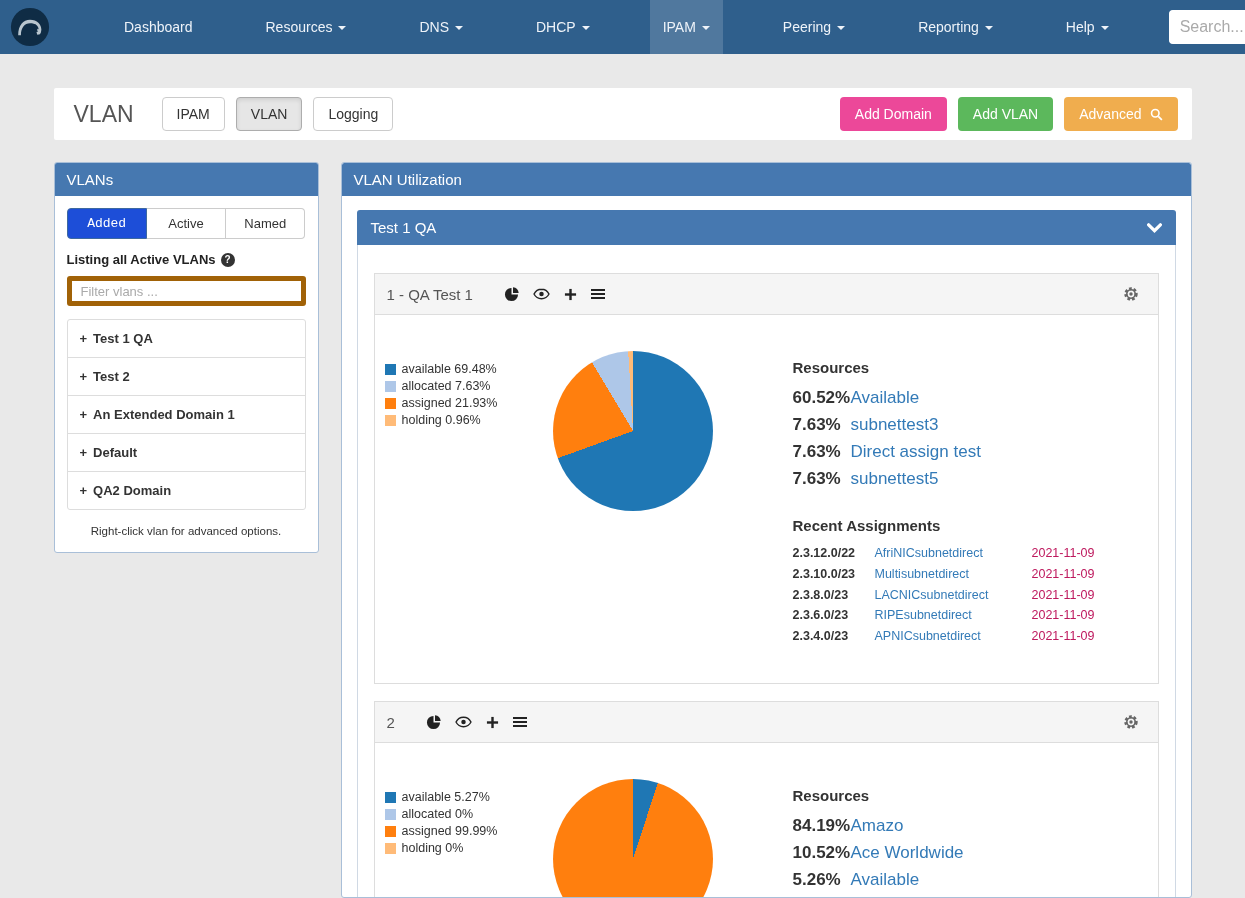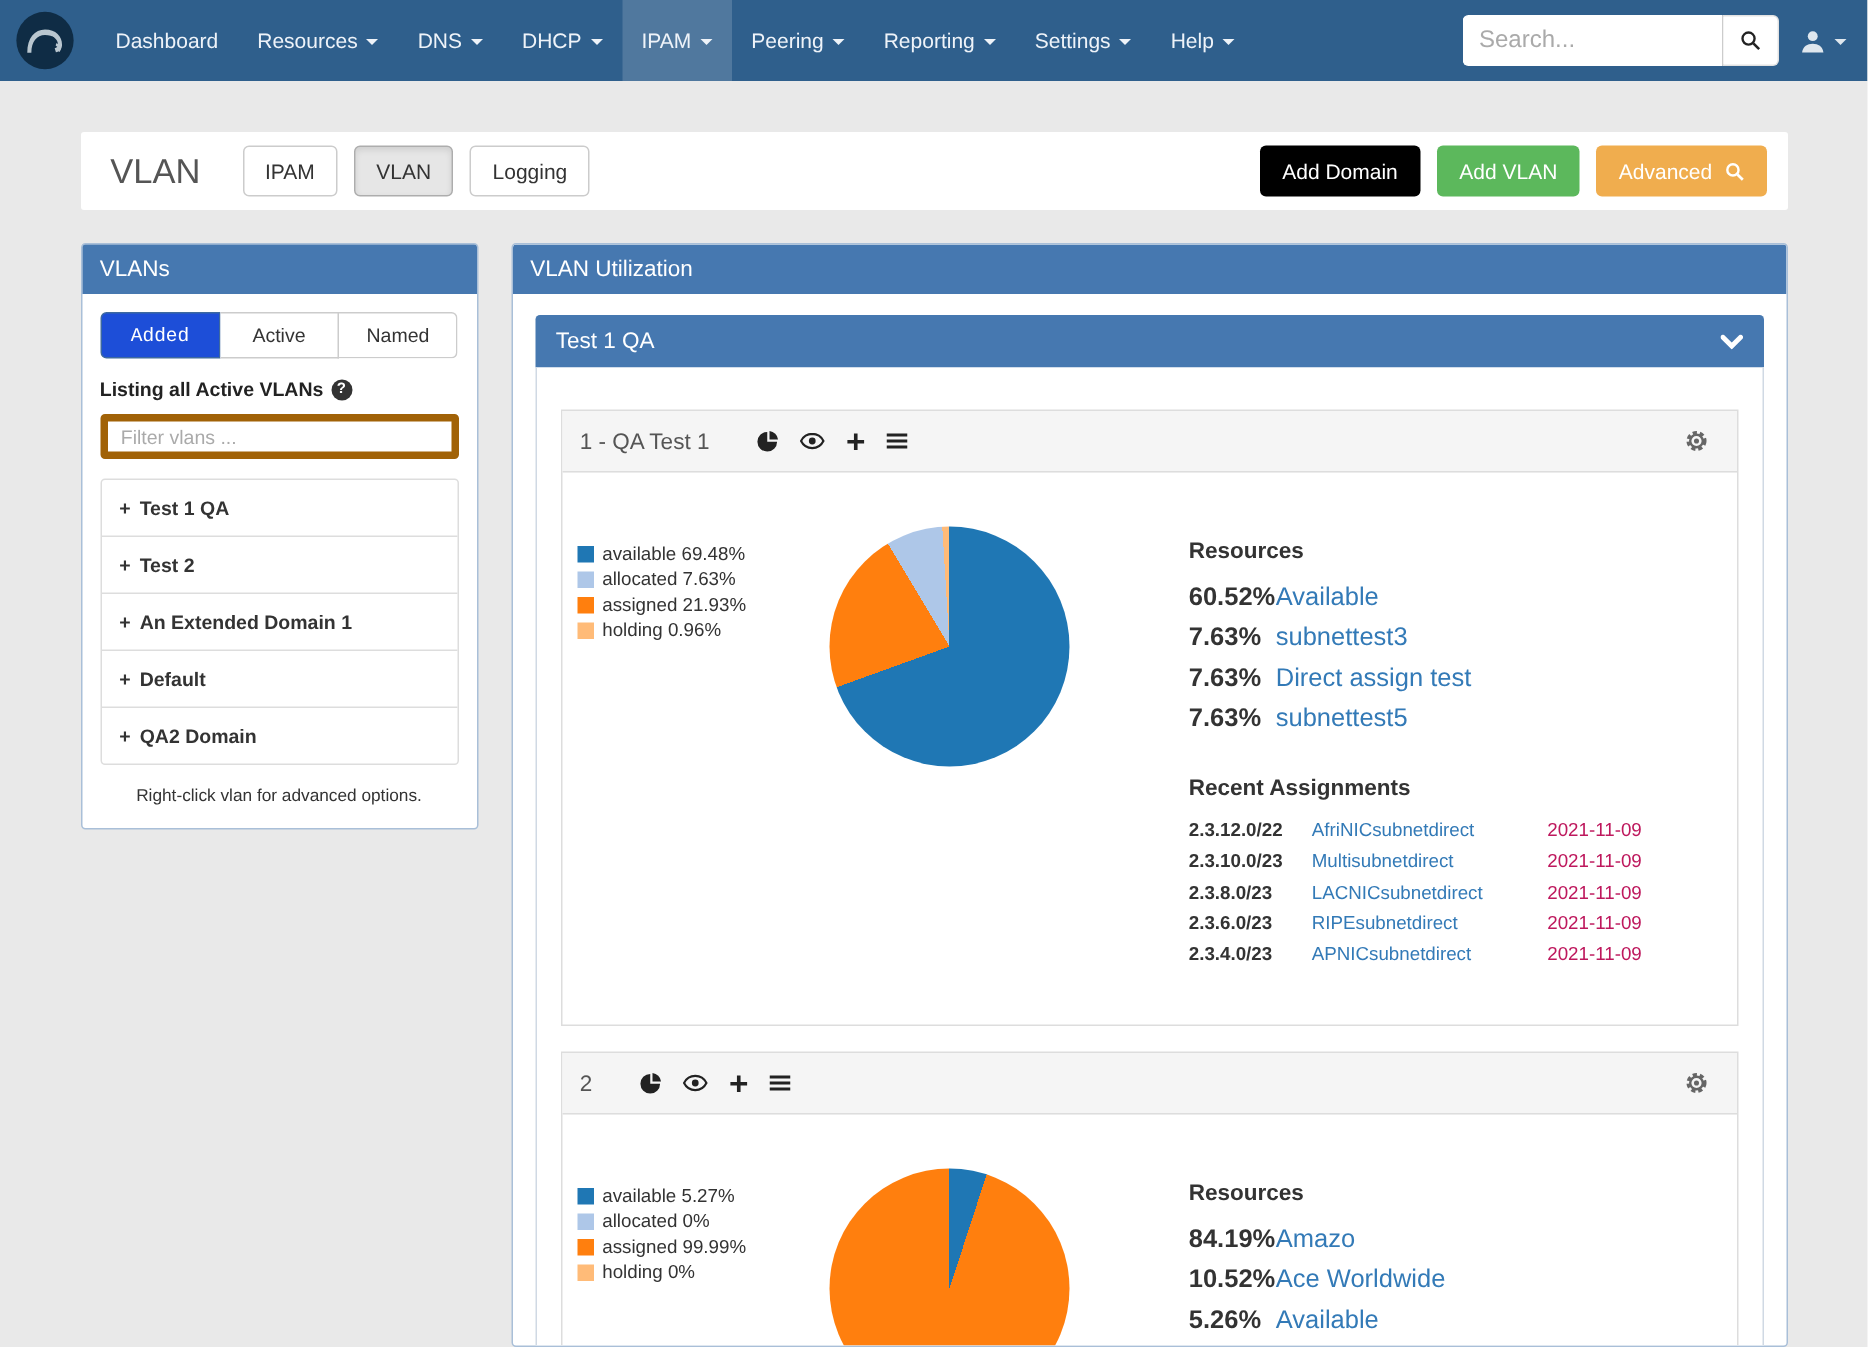--- a/index.html
+++ b/index.html
@@ -1,21 +1,21 @@
 <!DOCTYPE html>
 <html><head>
 <meta charset="utf-8">
 <style>
   html,body{margin:0;padding:0;width:1245px;height:898px;overflow:hidden;}
   body{background:#e9e9e9;font-family:"Liberation Sans",sans-serif;color:#333;}
   button{font-family:"Liberation Sans",sans-serif;cursor:pointer;}
   input{font-family:"Liberation Sans",sans-serif;}
 
   
-  .navbar{height:54px;background:#2f5f8c;display:flex;align-items:stretch;padding:0 10px;}
+  .navbar{height:54px;background:#2f5f8c;display:flex;align-items:stretch;padding:0 10px;gap:47px;}
   .logo-wrap{display:flex;align-items:center;margin-right:14px;}
   .nav-item{display:flex;align-items:center;gap:6px;color:#eef3f9;font-size:14px;
             padding:0 13px;text-decoration:none;}
   .nav-item.active{background:rgba(255,255,255,.16);}
   .caret{width:0;height:0;border-left:4px solid transparent;border-right:4px solid transparent;
          border-top:4px solid currentColor;display:inline-block;margin-top:2px;}
   .nav-right{margin-left:auto;display:flex;align-items:center;gap:14px;padding-right:4px;}
   .search-group{display:flex;align-items:center;}
   .search-input{width:152px;height:32px;border:1px solid #fff;border-right:none;border-radius:4px 0 0 4px;
                 padding:0 10px;font-size:16px;color:#737373;outline:none;}
@@ -26,21 +26,21 @@
   
   .page-header{background:#fff;width:1138px;margin:34px auto 0;box-sizing:border-box;
                padding:9px 14px;display:flex;align-items:center;border-radius:2px;}
   .page-title{font-size:23px;color:#555;margin:0 28px 0 6px;font-weight:normal;}
   .tab-btn{background:#fff;border:1px solid #ccc;border-radius:4px;padding:8px 14px;font-size:14px;
            color:#333;margin-right:11px;}
   .tab-btn.active{background:#e6e6e6;border-color:#adadad;box-shadow:inset 0 2px 4px rgba(0,0,0,.1);}
   .actions{margin-left:auto;display:flex;gap:11px;}
   .btn{border:none;border-radius:4px;padding:9px 15px;font-size:14px;color:#fff;
        display:flex;align-items:center;gap:8px;}
-  .btn-domain{background:#000000;}
+  .btn-domain{background:#ec4899;}
   .btn-vlan{background:#5cb85c;}
   .btn-adv{background:#f0ad4e;}
 
   
   .main{width:1138px;margin:22px auto 0;display:flex;gap:22px;align-items:flex-start;height:736px;}
   .panel{background:#fff;border:1px solid #a9bfd8;border-radius:3px;}
   .panel-header{background:#4678b0;color:#fff;font-size:15px;padding:8px 12px;
                 border-radius:2px 2px 0 0;display:flex;align-items:center;}
 
   
@@ -130,24 +130,20 @@
     </a>
   <a class="nav-item">
       <span>Peering</span>
       <span class="caret"></span>
     </a>
   <a class="nav-item">
       <span>Reporting</span>
       <span class="caret"></span>
     </a>
   <a class="nav-item">
-      <span>Settings</span>
-      <span class="caret"></span>
-    </a>
-  <a class="nav-item">
       <span>Help</span>
       <span class="caret"></span>
     </a>
 
   <div class="nav-right">
     <div class="search-group">
       <input class="search-input" type="text" placeholder="Search..." style="">
       <button class="search-btn">
         <span>
           <svg width="14" height="14" viewBox="0 0 16 16">

